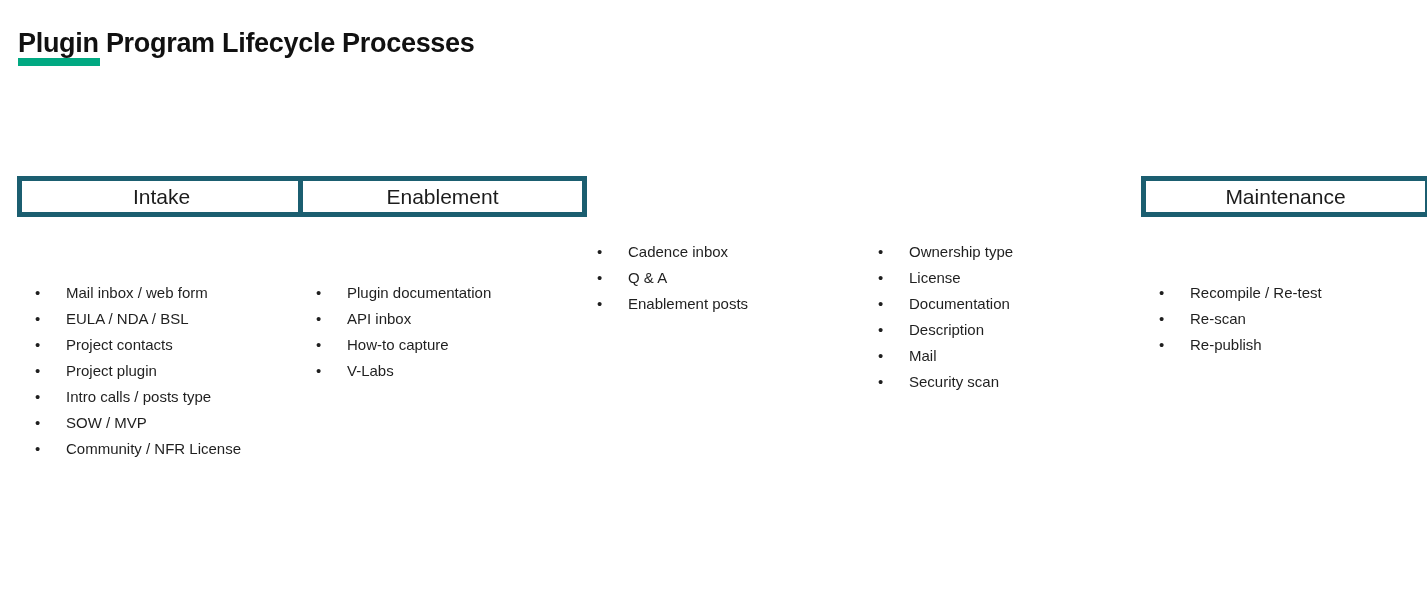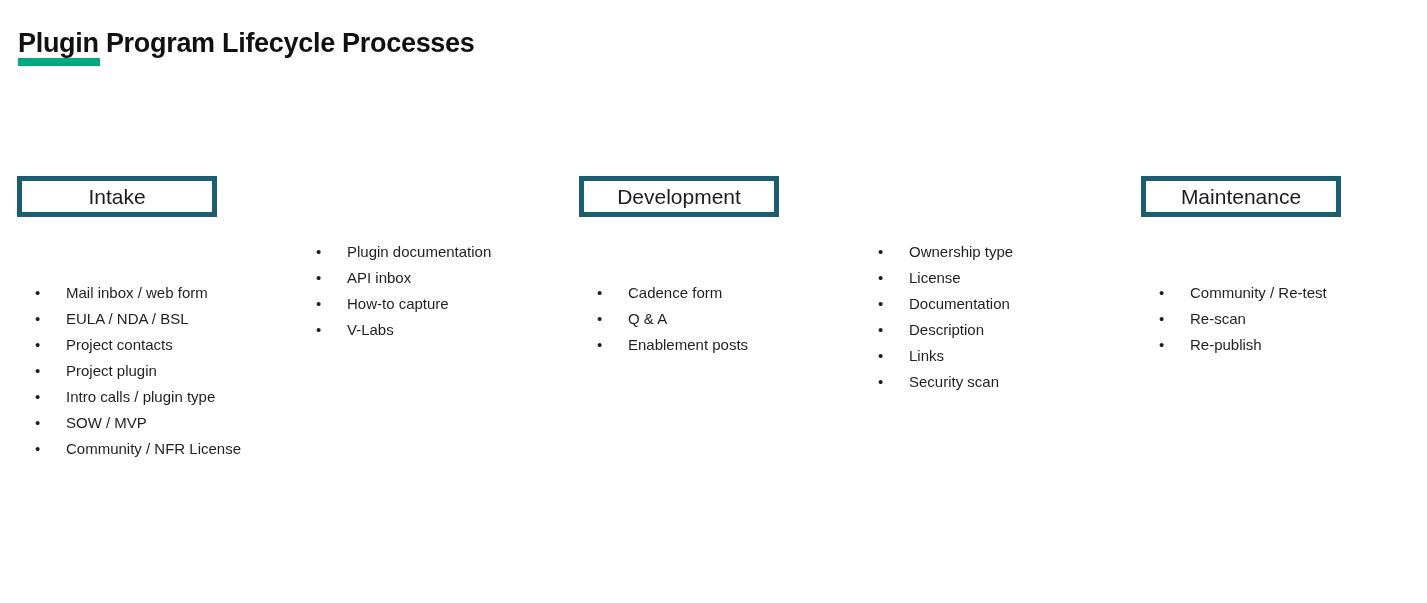--- a/index.html
+++ b/index.html
@@ -39,21 +39,21 @@
     top: 176px;
     display: flex;
     gap: 31px;
   }
   .column {
     width: 250px;
     flex: 0 0 250px;
   }
   .header-box {
     box-sizing: border-box;
-    width: 200px;
+    width: 289px;
     height: 41px;
     border: 5px solid var(--teal, #1B5E70);
     background: #ffffff;
     display: flex;
     align-items: center;
     justify-content: center;
   }
   .header-label {
     font-size: 21px;
     font-weight: 400;
@@ -91,57 +91,57 @@
   <div class="columns" id="columns">
       <div class="column">
         <div class="header-box">
           <span class="header-label">Intake</span>
         </div>
         <ul class="items">
           <li><span class="bullet">•</span><span>Mail inbox / web form</span></li>
           <li><span class="bullet">•</span><span>EULA / NDA / BSL</span></li>
           <li><span class="bullet">•</span><span>Project contacts</span></li>
           <li><span class="bullet">•</span><span>Project plugin</span></li>
-          <li><span class="bullet">•</span><span>Intro calls / plugin type</span></li>
+          <li><span class="bullet">•</span><span>Intro calls / posts type</span></li>
           <li><span class="bullet">•</span><span>SOW / MVP</span></li>
           <li><span class="bullet">•</span><span>Community / NFR License</span></li>
         </ul>
       </div>
       <div class="column">
+        <div class="header-box">
+          <span class="header-label">Enablement</span>
+        </div>
         <ul class="items">
           <li><span class="bullet">•</span><span>Plugin documentation</span></li>
           <li><span class="bullet">•</span><span>API inbox</span></li>
           <li><span class="bullet">•</span><span>How-to capture</span></li>
           <li><span class="bullet">•</span><span>V-Labs</span></li>
         </ul>
       </div>
       <div class="column">
-        <div class="header-box">
-          <span class="header-label">Development</span>
-        </div>
         <ul class="items">
-          <li><span class="bullet">•</span><span>Cadence form</span></li>
+          <li><span class="bullet">•</span><span>Cadence inbox</span></li>
           <li><span class="bullet">•</span><span>Q &amp; A</span></li>
           <li><span class="bullet">•</span><span>Enablement posts</span></li>
         </ul>
       </div>
       <div class="column">
         <ul class="items">
           <li><span class="bullet">•</span><span>Ownership type</span></li>
           <li><span class="bullet">•</span><span>License</span></li>
           <li><span class="bullet">•</span><span>Documentation</span></li>
           <li><span class="bullet">•</span><span>Description</span></li>
-          <li><span class="bullet">•</span><span>Links</span></li>
+          <li><span class="bullet">•</span><span>Mail</span></li>
           <li><span class="bullet">•</span><span>Security scan</span></li>
         </ul>
       </div>
       <div class="column">
         <div class="header-box">
           <span class="header-label">Maintenance</span>
         </div>
         <ul class="items">
-          <li><span class="bullet">•</span><span>Community / Re-test</span></li>
+          <li><span class="bullet">•</span><span>Recompile / Re-test</span></li>
           <li><span class="bullet">•</span><span>Re-scan</span></li>
           <li><span class="bullet">•</span><span>Re-publish</span></li>
         </ul>
       </div>
     </div>
 </div>
 
 </body></html>

